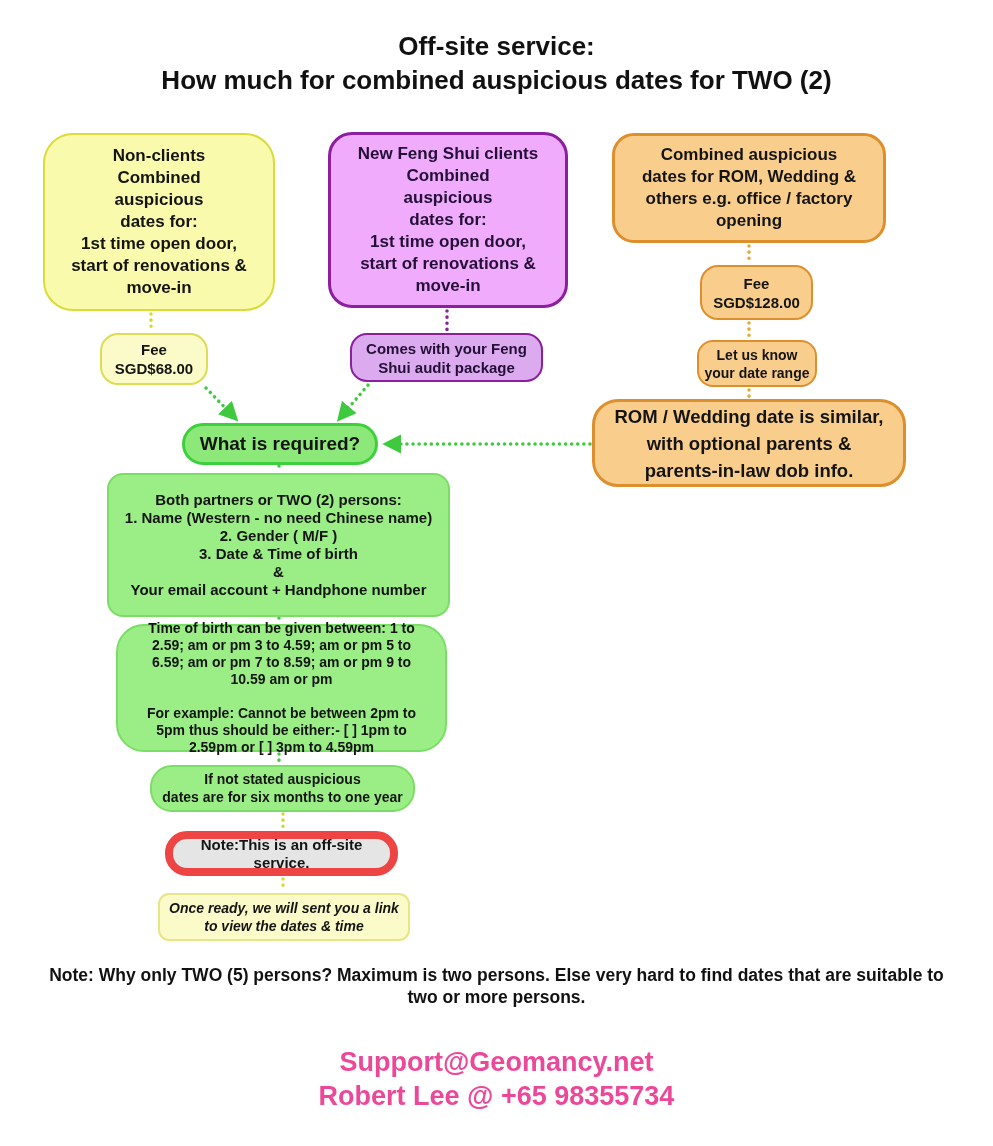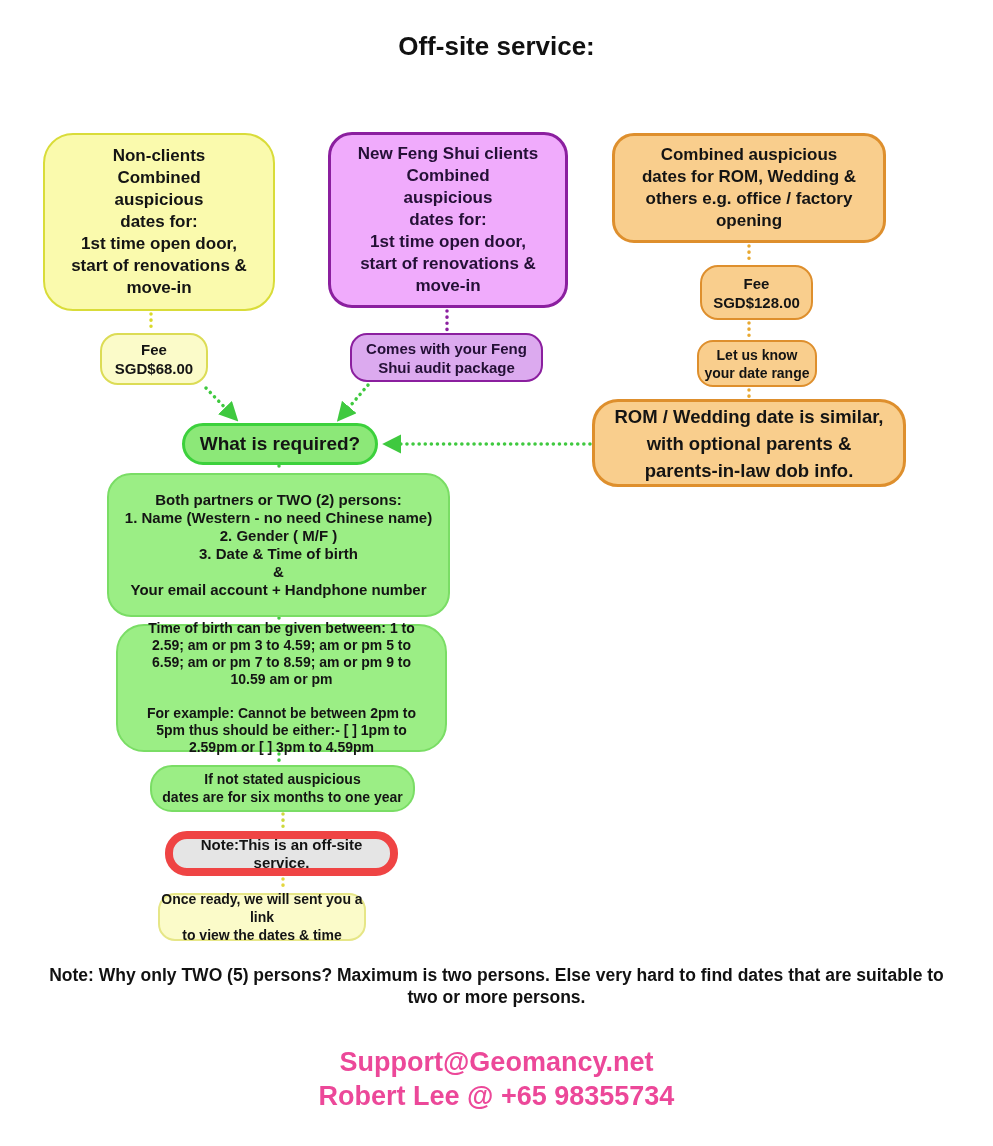--- a/index.html
+++ b/index.html
@@ -34,25 +34,25 @@
   
   #b-nonclients  { left:35px;  top:133px; width:232px; height:178px; border-radius:30px; font-size:17px;   line-height:22px;margin-left:8px; }
   #b-newclients  { left:328px; top:132px; width:240px; height:176px; border-radius:24px; font-size:17px;   line-height:22px; }
   #b-romcombined { left:612px; top:133px; width:274px; height:110px; border-radius:22px; font-size:17px;   line-height:22px; }
   #b-fee68       { left:100px; top:333px; width:108px; height:52px;  border-radius:18px; font-size:15px;   line-height:19px; }
   #b-comeswith   { left:350px; top:333px; width:193px; height:49px;  border-radius:17px; font-size:15px;   line-height:19px; }
   #b-fee128      { left:700px; top:265px; width:113px; height:55px;  border-radius:18px; font-size:15px;   line-height:19px; }
   #b-letusknow   { left:697px; top:340px; width:120px; height:47px;  border-radius:16px; font-size:14px;   line-height:18px; }
   #b-whatrequired{ left:182px; top:423px; width:196px; height:42px;  border-radius:21px; font-size:19px;   line-height:22px; }
   #b-romsimilar  { left:592px; top:399px; width:314px; height:88px;  border-radius:26px; font-size:18.5px; line-height:27px; }
-  #b-bothpartners{ left:107px; top:473px; width:343px; height:144px; border-radius:24px; font-size:15px;   line-height:18px; padding:6px 10px;text-align:center; }
+  #b-bothpartners{ left:107px; top:473px; width:343px; height:144px; border-radius:16px; font-size:15px;   line-height:18px; padding:6px 10px;text-align:center; }
   #b-timebirth   { left:116px; top:624px; width:331px; height:128px; border-radius:28px; font-size:14px;   line-height:17px; padding:6px 26px; }
   #b-ifnotstated { left:150px; top:765px; width:265px; height:47px;  border-radius:22px; font-size:14px;   line-height:17.5px; }
   #b-noteoffsite { left:165px; top:831px; width:233px; height:45px;  border-radius:22px; font-size:15px;   line-height:18px; }
-  #b-onceready   { left:158px; top:893px; width:208px; height:48px;  border-radius:17px; font-size:14px;   line-height:18px; }
+  #b-onceready   { left:158px; top:893px; width:252px; height:48px;  border-radius:11px; font-size:14px;   line-height:18px;font-style:italic; }
 
   #bottomnote {
     position:absolute; left:36px; top:964px; width:921px;
     text-align:center; font-weight:bold; color:#111;
     font-size:17.5px; line-height:22px;
   }
   .footer {
     position:absolute; left:0; right:0; text-align:center;
     font-weight:bold; color:#ec4899; font-size:27px; line-height:32px;
   }
@@ -61,20 +61,21 @@
 
   #wires { position:absolute; left:0; top:0; pointer-events:none; }
   #wires line { stroke-width:3.5; stroke-linecap:round; stroke-dasharray:0.1 6; fill:none; }
 </style>
 </head>
 <body>
 
 <div id="page">
 
   <div class="ttl" id="t1">Off-site service:</div>
+  <div class="ttl" id="t2">How much for combined auspicious dates for TWO (2)</div>
 
   <svg id="wires" width="993" height="1146">
     <defs>
       <marker id="ag" viewBox="0 0 10 10" refX="7.5" refY="5" markerWidth="5.5" markerHeight="5.5" orient="auto">
         <path d="M0,0 L10,5 L0,10 z" fill="#3FC93F"></path>
       </marker>
     </defs>
     <line x1="151" y1="314" x2="151" y2="330" stroke="#D9D92B"></line>
     <line x1="447" y1="311" x2="447" y2="330" stroke="#8B1F9F"></line>
     <line x1="749" y1="246" x2="749" y2="262" stroke="#E8A830"></line>

